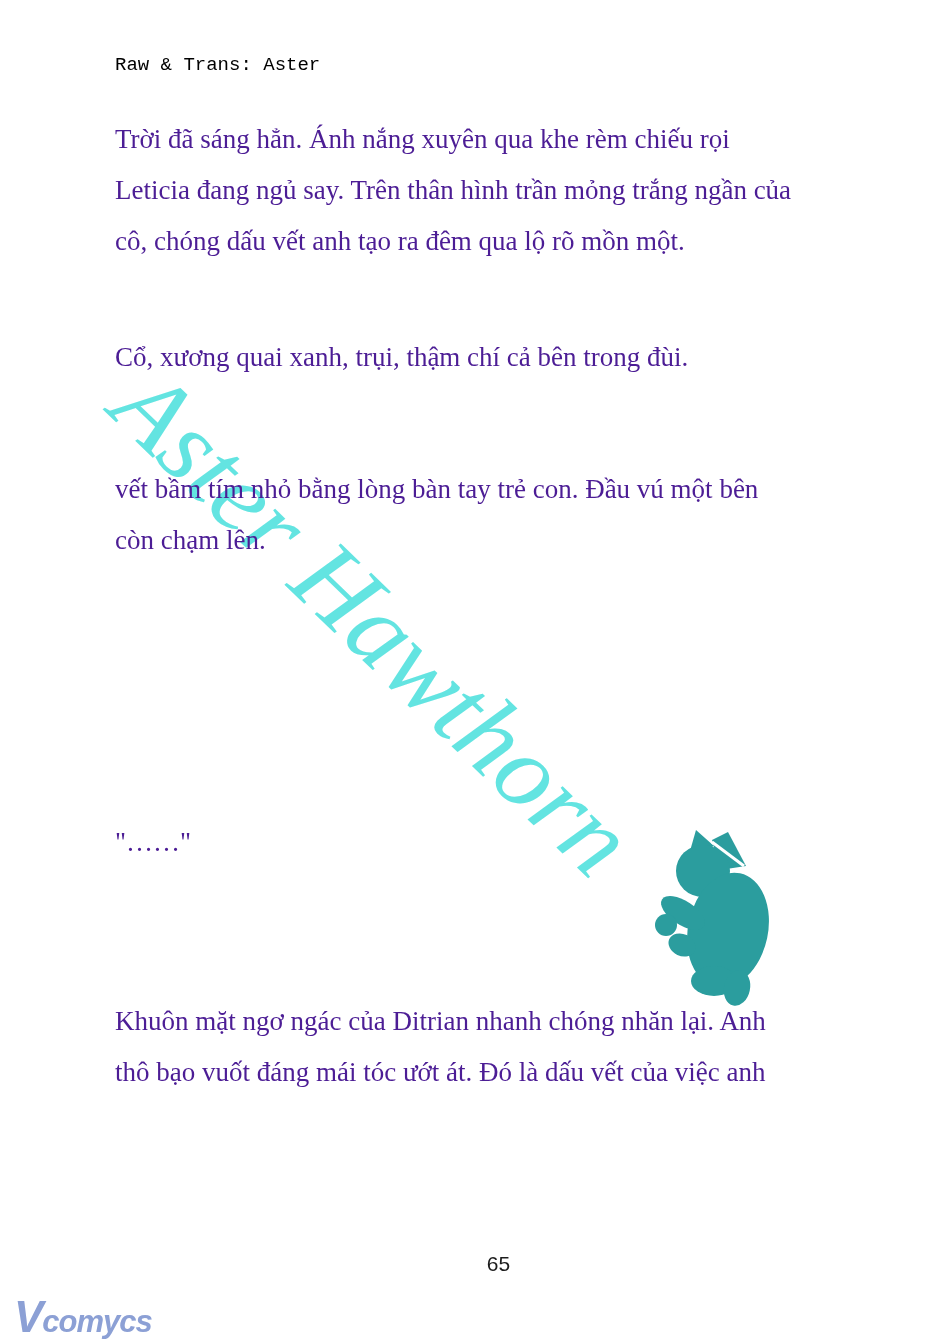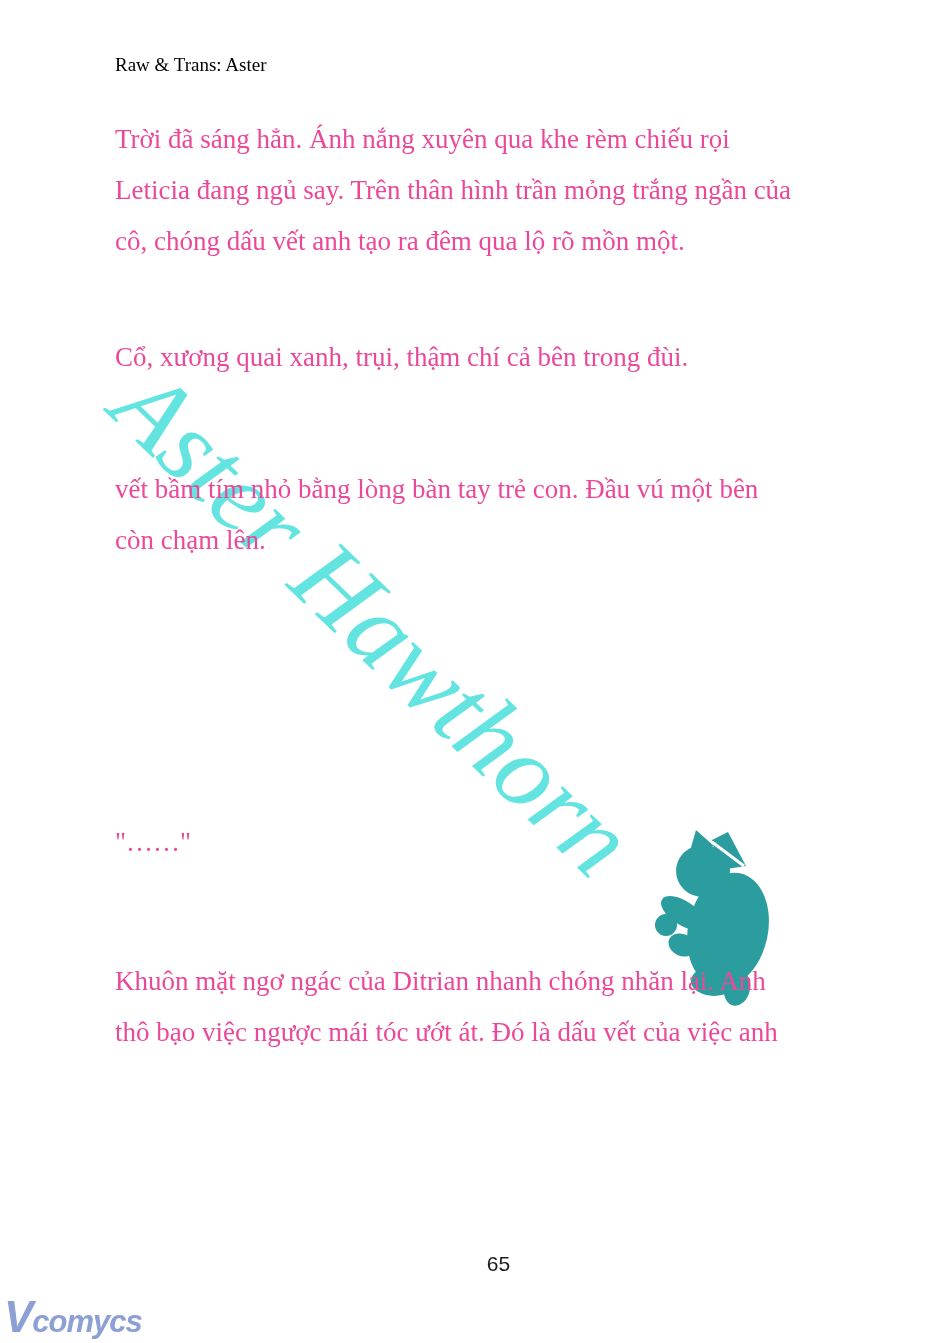--- a/index.html
+++ b/index.html
@@ -10,48 +10,48 @@
   html,body{margin:0;padding:0;}
   body{
     width:950px;height:1343px;
     background:#ffffff;
     position:relative;
     overflow:hidden;
     font-family:"Liberation Serif","DejaVu Serif",serif;
   }
   .credit{
     position:absolute;left:115px;top:54px;
-    font-family:Liberation Serif, serif;
+    font-family:Liberation Mono, monospace;
     font-size:19px;color:#000;z-index:3;
     white-space:nowrap;
   }
   .watermark{
     position:absolute;left:168px;top:350px;
     font-size:105px;font-style:italic;line-height:1;
     color:var(--watermark-color);
     transform:rotate(44deg);transform-origin:0 0;
     white-space:nowrap;z-index:1;
     font-family:"Liberation Serif","DejaVu Serif",serif;
   }
   .cat{position:absolute;left:652px;top:828px;z-index:2;}
   .text-layer{position:absolute;left:0;top:0;width:100%;height:100%;z-index:3;}
   .paragraph{
     position:absolute;left:115px;
-    font-size:27px;line-height:51px;color:#ec4899;
+    font-size:27px;line-height:51px;color:#4c1d95;
     white-space:nowrap;
   }
-  .p1{top:114px}.p2{top:332px}.p3{top:464px}.p4{top:694px}.p5{top:817px}.p6{top:956px}
+  .p1{top:114px}.p2{top:332px}.p3{top:464px}.p4{top:694px}.p5{top:817px}.p6{top:996px}
   .page-number{
     position:absolute;left:0;right:0;top:1252px;
     text-align:center;
     font-family:"Liberation Sans","DejaVu Sans",sans-serif;
     font-size:21px;color:#1c1c1c;z-index:3;padding-left:47px;
   }
   .logo{
-    position:absolute;left:4px;top:1292px;
+    position:absolute;left:14px;top:1292px;
     font-family:"Liberation Sans","DejaVu Sans",sans-serif;
     font-style:italic;font-weight:bold;
     font-size:31px;letter-spacing:-1px;
     color:var(--logo-color);z-index:3;
     white-space:nowrap;
   }
   .logo::first-letter{font-size:44px;}
 </style>
 </head>
 <body>
@@ -86,19 +86,19 @@
     </div>
     <div class="paragraph p3">
       <div class="line">vết bầm tím nhỏ bằng lòng bàn tay trẻ con. Đầu vú một bên</div>
       <div class="line">còn chạm lên.</div>
     </div>
     <div class="paragraph p5">
       <div class="line">"……"</div>
     </div>
     <div class="paragraph p6">
       <div class="line">Khuôn mặt ngơ ngác của Ditrian nhanh chóng nhăn lại. Anh</div>
-      <div class="line">thô bạo việc ngược mái tóc ướt át. Đó là dấu vết của việc anh</div>
+      <div class="line">thô bạo vuốt đáng mái tóc ướt át. Đó là dấu vết của việc anh</div>
     </div>
   </div>
 
 <div class="page-number">65</div>
 
 <div class="logo">Vcomycs</div>
 
 </body></html>

